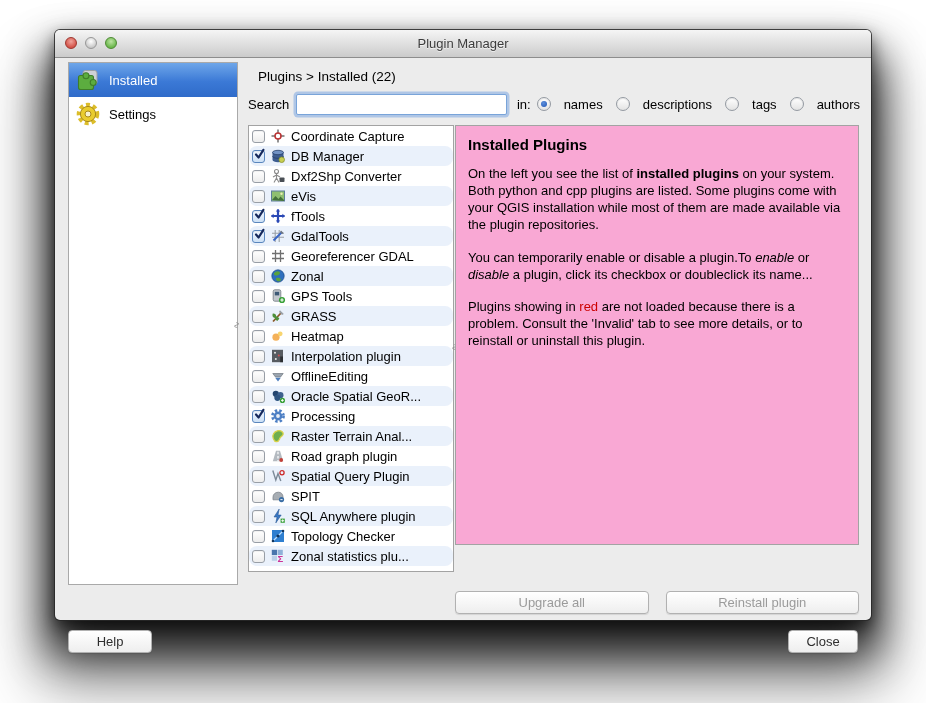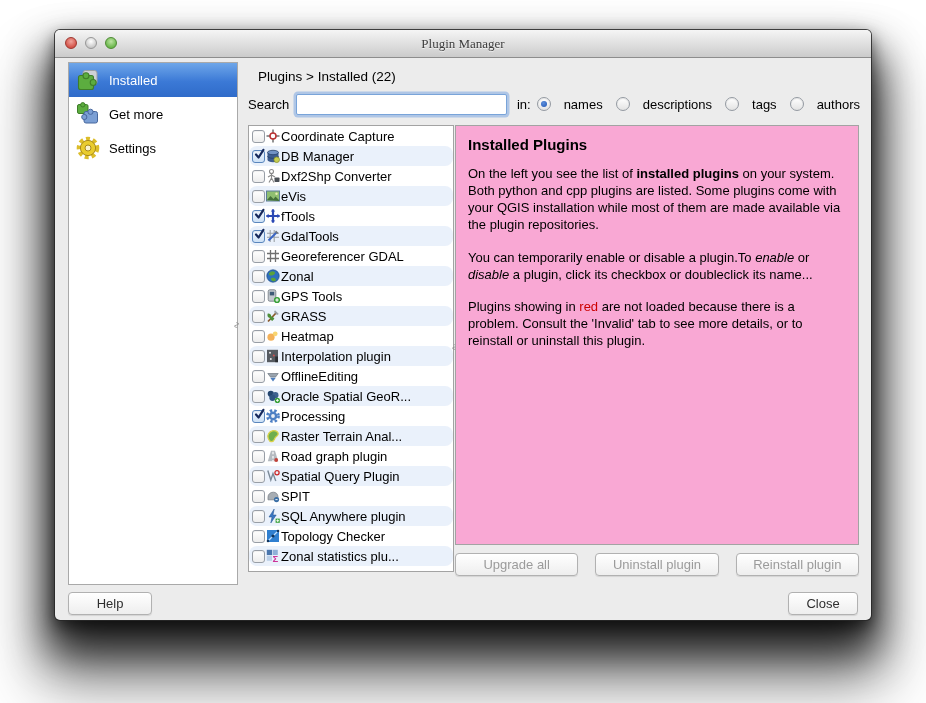--- a/index.html
+++ b/index.html
@@ -4,21 +4,21 @@
 <style>
   html,body{margin:0;padding:0;width:926px;height:703px;background:#fff;overflow:hidden;
     font-family:"Liberation Sans","DejaVu Sans",sans-serif;-webkit-font-smoothing:antialiased;}
   .window{position:absolute;left:55px;top:30px;width:816px;height:590px;background:#ececec;
     border-radius:5px;
     box-shadow:0 0 0 1px rgba(40,40,40,.85), 0 26px 40px 6px rgba(0,0,0,.80),
                0 50px 60px 14px rgba(0,0,0,.45), 0 6px 16px rgba(0,0,0,.55);}
   
   .titlebar{position:absolute;left:0;top:0;right:0;height:27px;border-radius:5px 5px 0 0;
     background:linear-gradient(#f5f5f5,#cbcbcb);border-bottom:1px solid #8d8d8d;
-    display:flex;align-items:center;justify-content:center;font-family:Liberation Serif, serif;}
+    display:flex;align-items:center;justify-content:center;}
   .title{font-size:13px;color:#3c3c3c;text-shadow:0 1px 0 rgba(255,255,255,.65);}
   .lights{position:absolute;left:10px;top:7px;display:flex;gap:8px;}
   .light{width:12px;height:12px;border-radius:50%;box-sizing:border-box;}
   .light.red{background:radial-gradient(circle at 50% 35%,#f0a49c,#d4544a 70%);border:1px solid #9e362e;}
   .light.gray{background:radial-gradient(circle at 50% 35%,#ffffff,#c6c6c6 75%);border:1px solid #979797;}
   .light.green{background:radial-gradient(circle at 50% 35%,#bde4a3,#6cb84d 70%);border:1px solid #4d8a33;}
   
   .sidebar{position:absolute;left:13px;top:32px;width:170px;height:523px;background:#fff;
     border:1px solid #a9a9a9;box-sizing:border-box;overflow:hidden;}
   .side-item{height:34px;display:flex;align-items:center;gap:8px;padding-left:6px;font-size:13px;color:#000;cursor:default;}
@@ -34,40 +34,40 @@
   .in-label{margin-right:6px;}
   .radio-group{display:flex;align-items:center;gap:13px;}
   .radio-opt{display:flex;align-items:center;gap:13px;}
   .radio{width:14px;height:14px;border-radius:50%;box-sizing:border-box;background:linear-gradient(#fff,#e3e3e3);
     border:1px solid #949aa2;box-shadow:inset 0 1px 1px rgba(0,0,0,.10);position:relative;flex-shrink:0;}
   .radio.selected::after{content:'';position:absolute;left:3px;top:3px;width:6px;height:6px;border-radius:50%;
     background:radial-gradient(circle at 40% 35%,#5d8fdc,#1f55b4);}
   
   .plugin-list{position:absolute;left:193px;top:95px;width:206px;height:447px;background:#fff;
     border:1px solid #a3a3a3;box-sizing:border-box;overflow:hidden;}
-  .plugin-row{height:20px;display:flex;align-items:center;padding:0 3px;font-size:13px;color:#000;
+  .plugin-row{height:20px;display:flex;align-items:center;gap:5px;padding:0 3px;font-size:13px;color:#000;
     white-space:nowrap;overflow:hidden;cursor:default;}
   .plugin-row.alt{background:#eaf1fb;border-radius:8px;}
   .cb{width:13px;height:13px;border-radius:3px;box-sizing:border-box;flex-shrink:0;position:relative;
     background:linear-gradient(#fff,#ededed);border:1px solid #989ea6;box-shadow:inset 0 1px 1px rgba(0,0,0,.06);}
   .cb.checked{background:linear-gradient(#f0f7ff,#cde1f6);border-color:#5a86bd;}
   .cb.checked svg{position:absolute;left:0;top:-3px;overflow:visible;}
   .pi{width:16px;height:16px;flex-shrink:0;}
   .pi svg,.icon svg{display:block;}
   .plugin-name{overflow:hidden;text-overflow:clip;}
   
   .detail-pane{position:absolute;left:400px;top:95px;width:404px;height:420px;background:#f9a8d4;
     border:1px solid #a3a3a3;box-sizing:border-box;padding:8px 12px;overflow:hidden;}
   .detail-title{font-size:15px;font-weight:bold;color:#000;margin:2px 0 12px;}
   .detail-pane p{font-size:13px;line-height:1.32;color:#000;margin:0 0 15px;}
   .seg-b{font-weight:bold;} .seg-i{font-style:italic;} .seg-red{color:#cc0000;}
   
   .mac-btn{height:23px;border-radius:4px;border:1px solid #b1b1b1;background:linear-gradient(#ffffff,#eeeeee);
     font-size:13px;color:#2e2e2e;box-shadow:inset 0 1px 0 rgba(255,255,255,.8),0 1px 1px rgba(0,0,0,.10);
-    font-family:"Liberation Sans","DejaVu Sans",sans-serif;}
+    font-family:"Liberation Sans","DejaVu Sans",sans-serif;margin-top:38px;}
   .mac-btn.disabled{color:#9b9b9b;}
   .action-row{position:absolute;left:400px;top:523px;width:404px;display:flex;gap:17px;}
   .action-row .mac-btn{flex:1;}
   .help-btn{position:absolute;left:13px;top:562px;width:84px;}
   .close-btn{position:absolute;right:13px;top:562px;width:70px;}
   
   .grip{position:absolute;font-size:9px;color:#8e8e8e;transform:rotate(90deg);user-select:none;}
   .grip-left{left:178px;top:290px;}
   .grip-right{left:396px;top:312px;}
 </style>
@@ -95,36 +95,20 @@
               <circle cx="11" cy="8.8" r="3"></circle>
               <circle cx="18.2" cy="15.5" r="3"></circle>
             </g>
           </svg>
         </span>
         <span>Installed</span>
       </div>
       <div class="side-item">
         <span class="icon">
           <svg width="26" height="26" viewBox="0 0 26 26">
-            <g fill="#5cad3f" stroke="#3f7d2a" stroke-width="1">
-              <rect x="2.5" y="3.5" width="10.5" height="9" rx="1.5"></rect>
-              <circle cx="7.8" cy="3.8" r="2.2"></circle>
-            </g>
-            <g fill="#7b9fd4" stroke="#47679e" stroke-width="1">
-              <rect x="9" y="10.5" width="13.5" height="11.5" rx="2"></rect>
-              <circle cx="15.5" cy="10.8" r="2.6"></circle>
-              <circle cx="9.3" cy="16" r="2.6"></circle>
-            </g>
-          </svg>
-        </span>
-        <span>Get more</span>
-      </div>
-      <div class="side-item">
-        <span class="icon">
-          <svg width="26" height="26" viewBox="0 0 26 26">
             <circle cx="13" cy="13" r="9" fill="none" stroke="#dcbd2a" stroke-width="4.6" stroke-dasharray="3.8 2.9"></circle>
             <circle cx="13" cy="13" r="7.6" fill="#e9cc2e" stroke="#a8891a" stroke-width="1"></circle>
             <circle cx="13" cy="13" r="3" fill="#f8f2cd" stroke="#a8891a" stroke-width="1"></circle>
           </svg>
         </span>
         <span>Settings</span>
       </div>
     </div>
 
   <div class="breadcrumb">Plugins &gt; Installed (22)</div>
@@ -421,20 +405,19 @@
     <div class="detail-title">Installed Plugins</div>
     <div id="detail-body">
         <p><span>On the left you see the list of </span><span class="seg-b">installed plugins</span><span> on your system. Both python and cpp plugins are listed. Some plugins come with your QGIS installation while most of them are made available via the plugin repositories.</span></p>
         <p><span>You can temporarily enable or disable a plugin.To </span><span class="seg-i">enable</span><span> or </span><span class="seg-i">disable</span><span> a plugin, click its checkbox or doubleclick its name...</span></p>
         <p><span>Plugins showing in </span><span class="seg-red">red</span><span> are not loaded because there is a problem. Consult the 'Invalid' tab to see more details, or to reinstall or uninstall this plugin.</span></p>
       </div>
   </div>
 
   <div class="action-row">
       <button class="mac-btn disabled" disabled="">Upgrade all</button>
-      <button class="mac-btn disabled" disabled="">Uninstall plugin</button>
       <button class="mac-btn disabled" disabled="">Reinstall plugin</button>
     </div>
 
   <button class="mac-btn help-btn">Help</button>
   <button class="mac-btn close-btn">Close</button>
 
 </div>
 
 </body></html>

